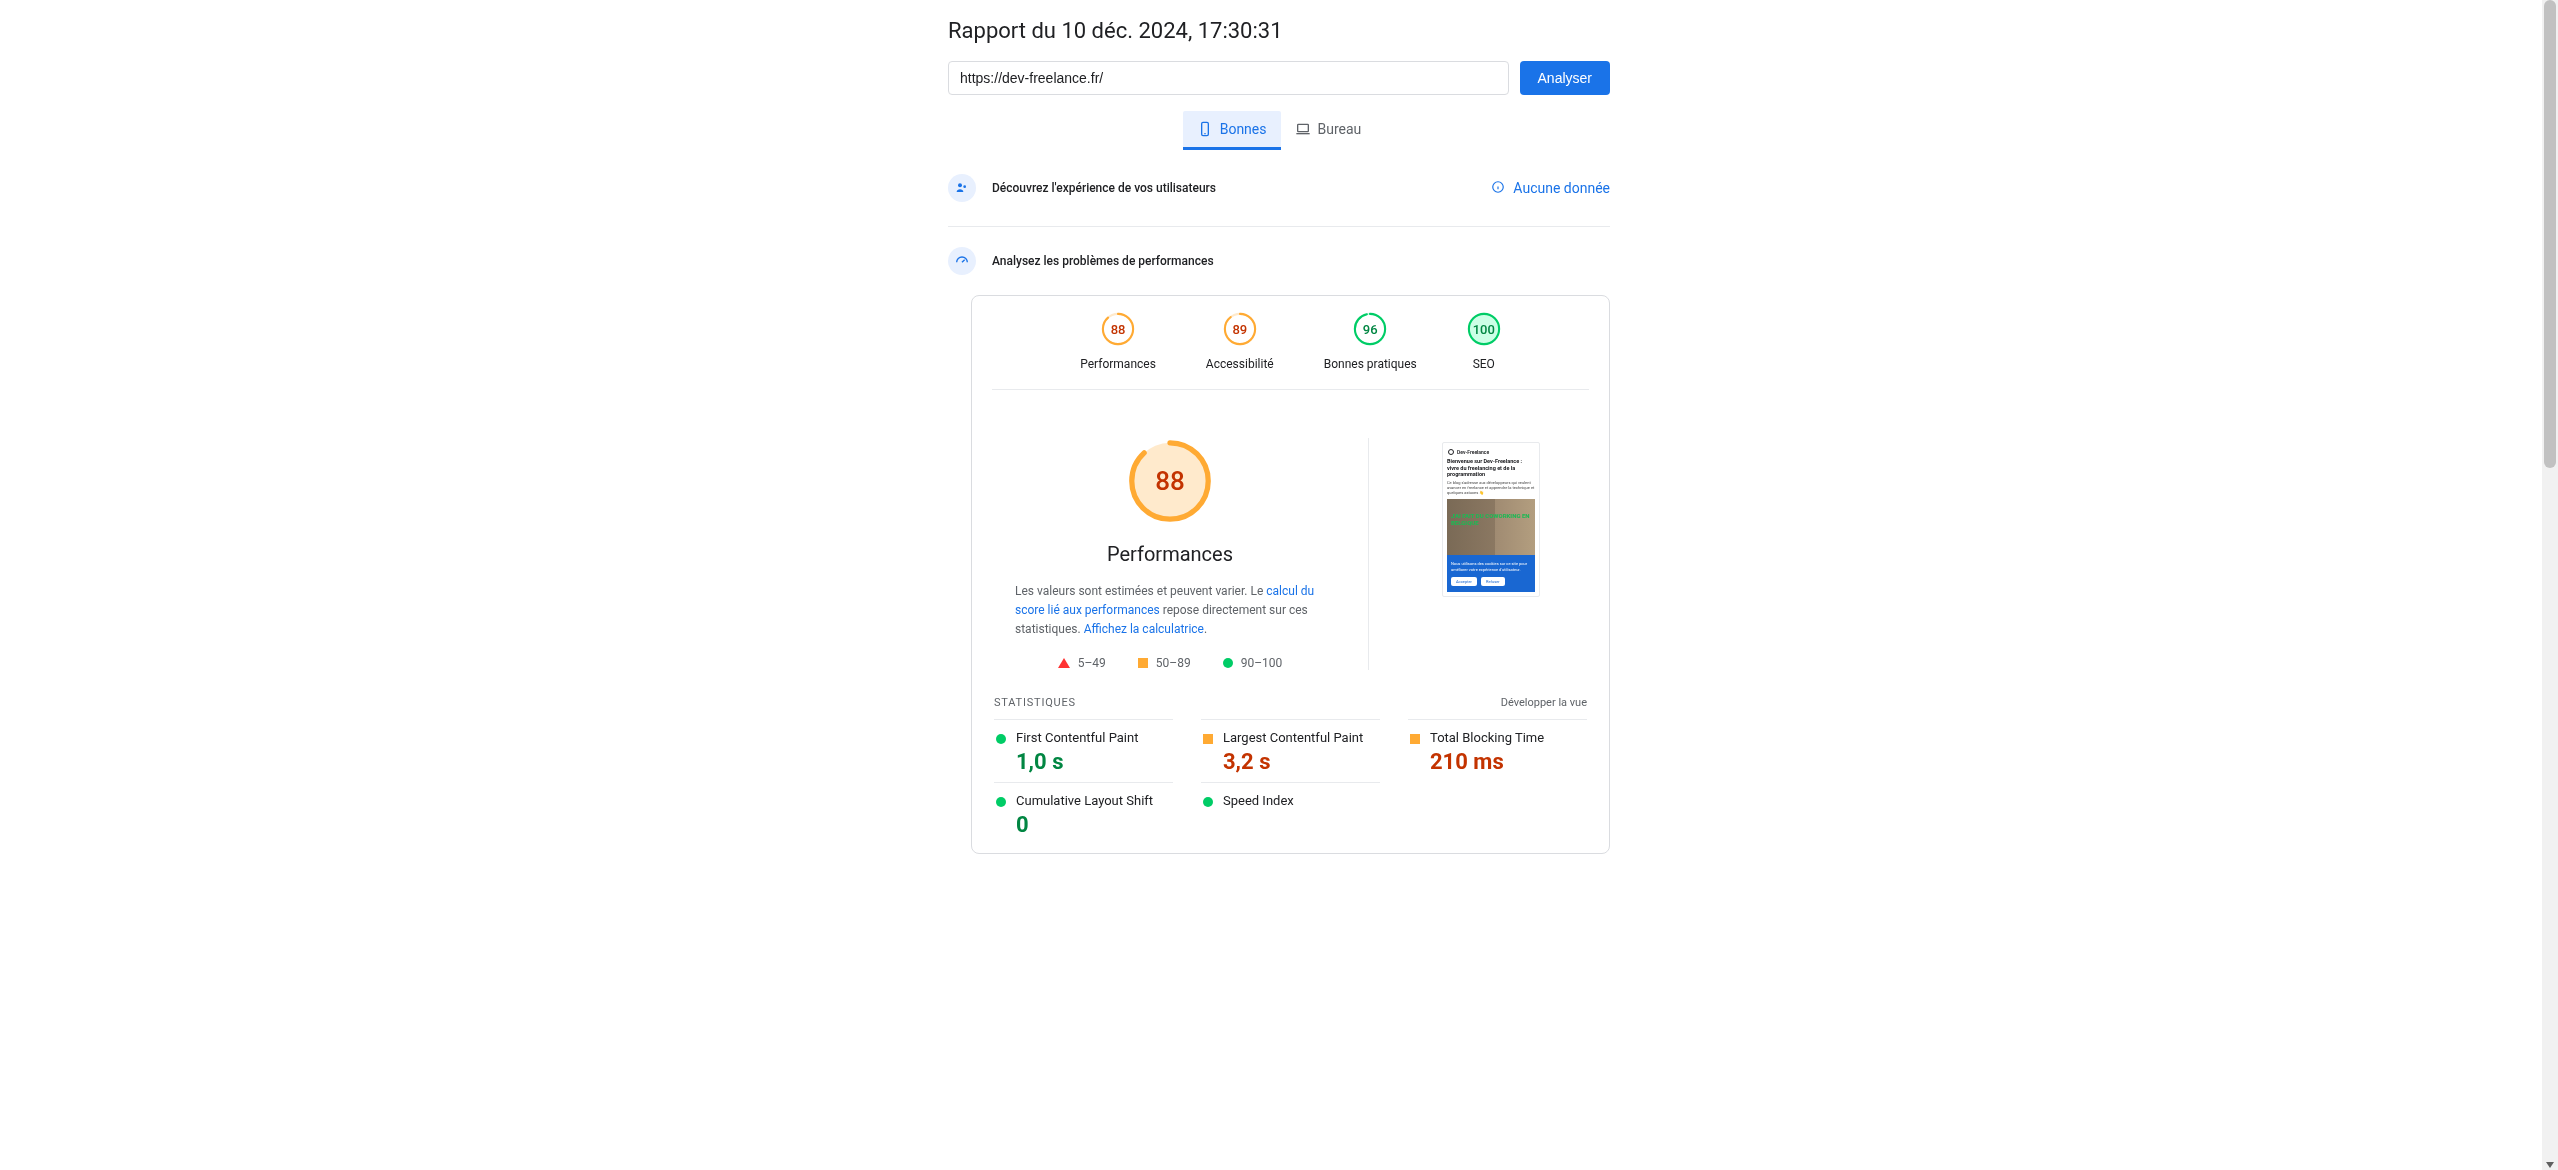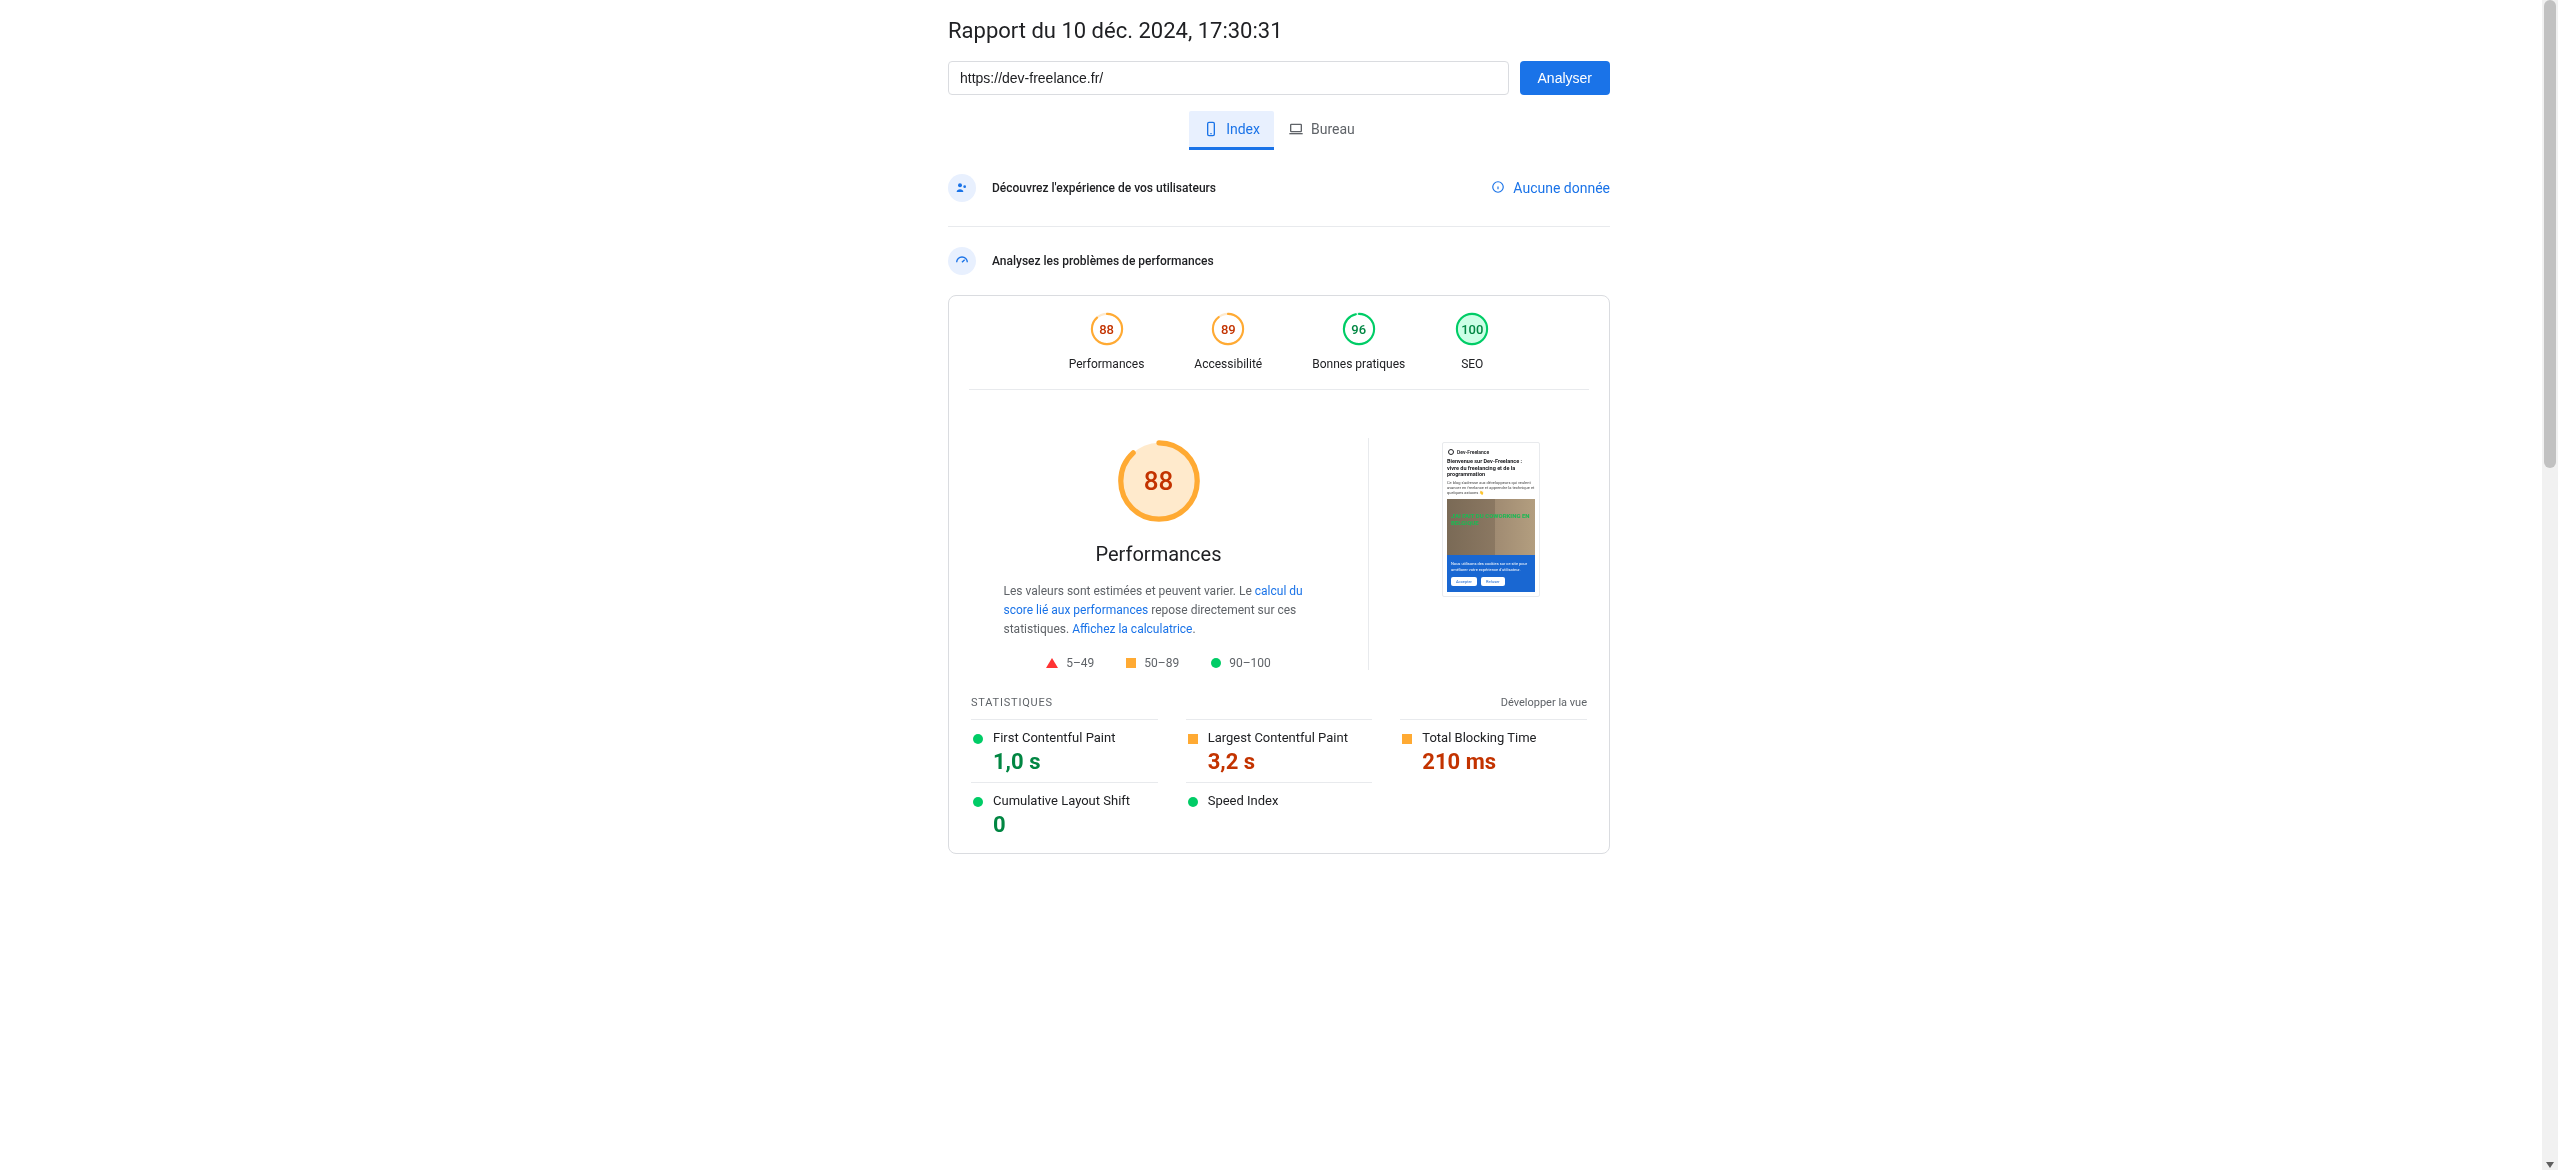--- a/index.html
+++ b/index.html
@@ -104,20 +104,21 @@
   }
   .divider {
     border: none;
     border-top: 1px solid #e8eaed;
     margin: 18px 0;
   }
   .perf-card {
     border: 1px solid #dadce0;
     border-radius: 8px;
     padding: 16px 0 8px;
+    margin-left: 23px;
   }
   .gauges-row {
     display: flex;
     justify-content: center;
     gap: 50px;
     padding: 0 20px 18px;
     border-bottom: 1px solid #e8eaed;
     margin: 0 20px;
   }
   .gauge-item {
@@ -310,21 +311,21 @@
   </div>
 
   <div class="tabs-row">
     <div class="tab active">
       <span class="tab-icon">
         <svg width="16" height="16" viewBox="0 0 24 24" fill="none" stroke="#1a73e8" stroke-width="2">
             <rect x="7" y="2" width="10" height="20" rx="2"></rect>
             <line x1="11" y1="19" x2="13" y2="19"></line>
           </svg>
       </span>
-      <span>Index</span>
+      <span>Bonnes</span>
     </div>
     <div class="tab">
       <span class="tab-icon">
         <svg width="16" height="16" viewBox="0 0 24 24" fill="none" stroke="#5f6368" stroke-width="2">
             <rect x="4" y="5" width="16" height="11" rx="1"></rect>
             <line x1="2" y1="19" x2="22" y2="19"></line>
           </svg>
       </span>
       <span>Bureau</span>
     </div>

